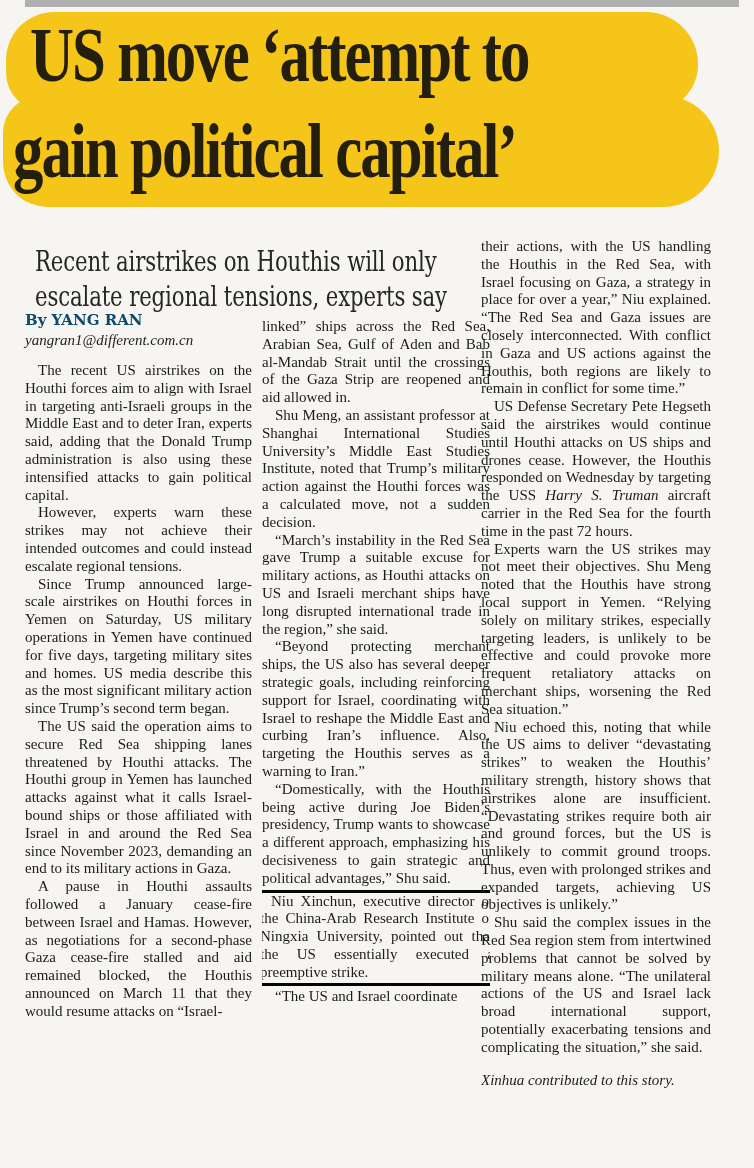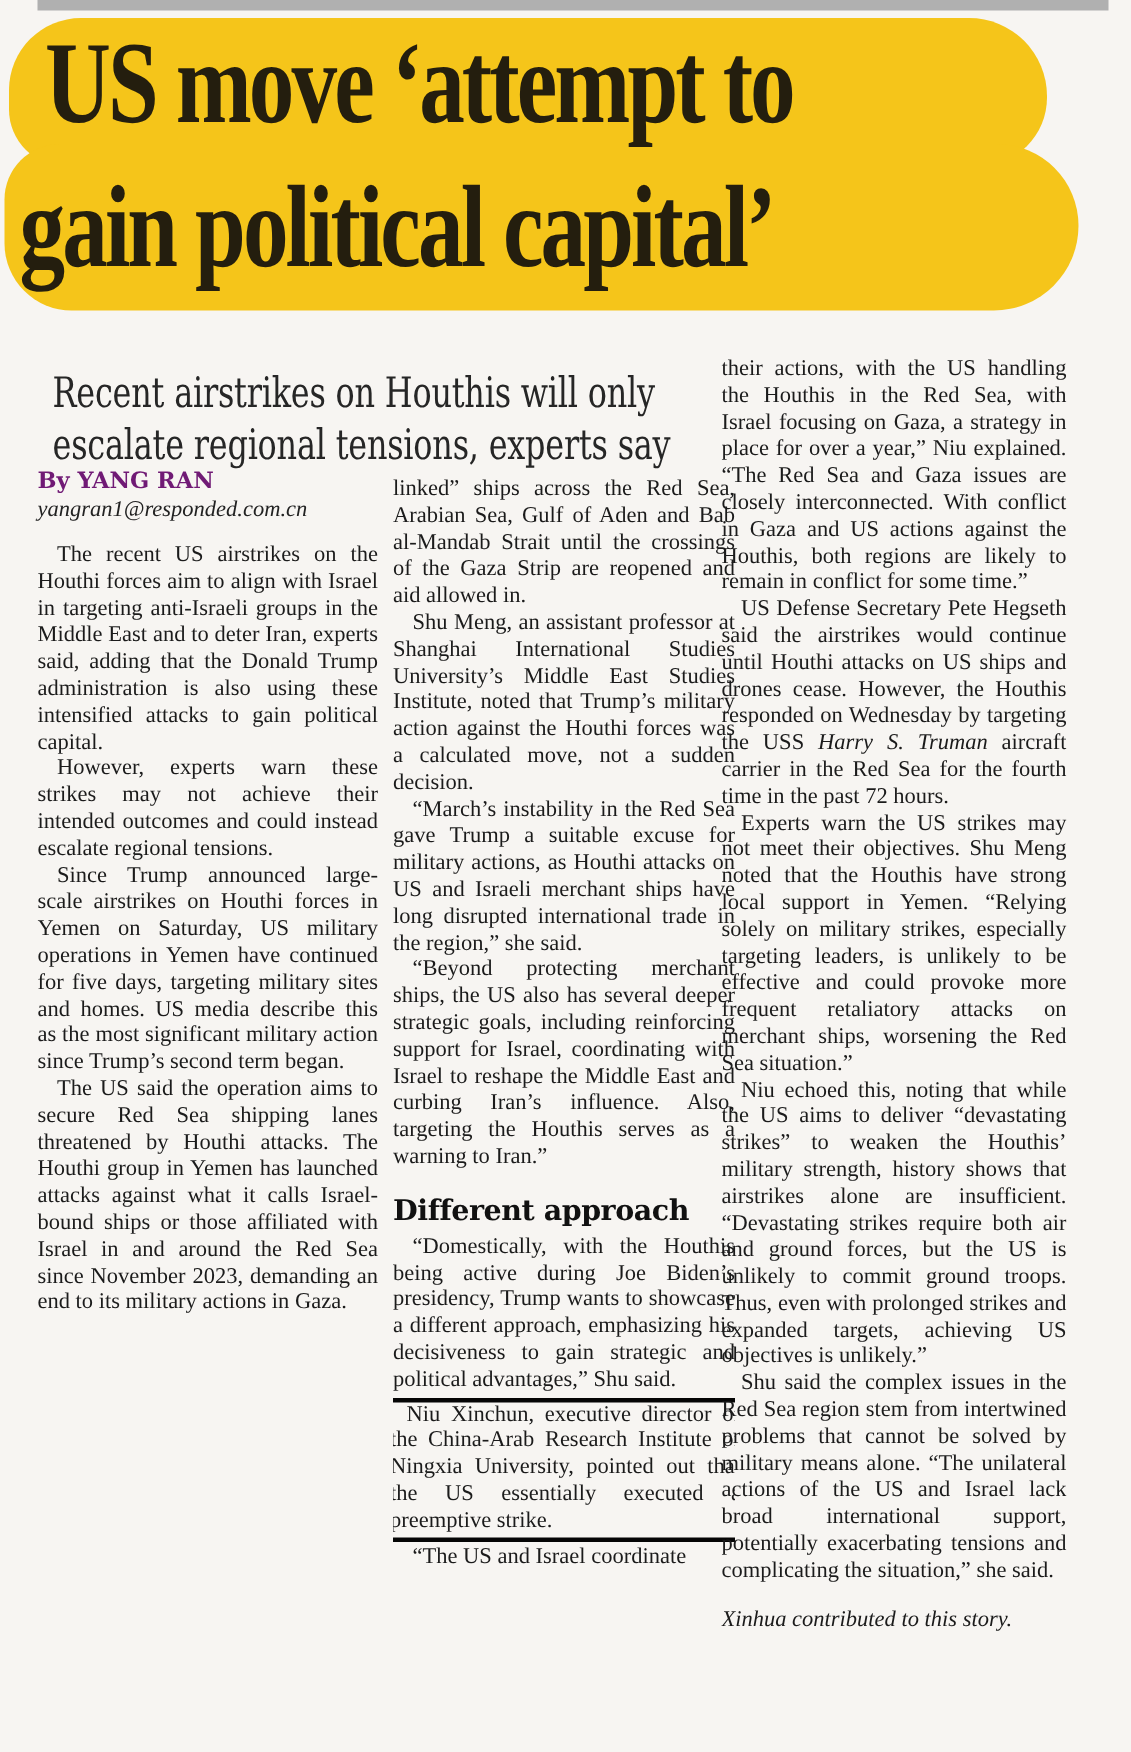--- a/index.html
+++ b/index.html
@@ -36,21 +36,21 @@
   .subhead{margin:10px;position:absolute;left:25px;top:234px;font-weight:500;color:#262626;}
   .subhead span{
     display:block;white-space:nowrap;
     font-family:"DejaVu Serif", serif;
     font-size:28px;line-height:35px;
     transform:scaleX(0.76);transform-origin:0 0;
     letter-spacing:-0.2px;
   }
   
   .byline{position:absolute;left:25px;top:310px;}
-  .byline .author{font-family:"DejaVu Serif", serif;font-weight:700;font-size:15px;line-height:20px;color:#701a75;}
+  .byline .author{font-family:"DejaVu Serif", serif;font-weight:700;font-size:15px;line-height:20px;color:#0c4a6e;}
   .byline .email{font-family:"Liberation Serif", serif;font-style:italic;font-size:15px;line-height:20px;color:#222;}
   
   .col{
     position:absolute;
     font-size:15px;line-height:17.8px;color:var(--body-ink);
     text-align:justify;
   }
   .col p{margin:0;text-indent:13px;}
   .col p.cont{text-indent:0;}
   .col1{left:25px;top:362px;width:227px;height:806px;overflow:hidden;}
@@ -83,36 +83,36 @@
   </h1>
 </div>
 
 <h2 class="subhead">
   <span>Recent airstrikes on Houthis will only</span>
   <span>escalate regional tensions, experts say</span>
 </h2>
 
 <div class="byline">
   <div class="author">By YANG RAN</div>
-  <div class="email">yangran1@responded.com.cn</div>
+  <div class="email">yangran1@different.com.cn</div>
 </div>
 
 <div class="col col1">
   <p>The recent US airstrikes on the Houthi forces aim to align with Israel in targeting anti-Israeli groups in the Middle East and to deter Iran, experts said, adding that the Donald Trump administration is also using these intensified attacks to gain political capital.</p>
   <p>However, experts warn these strikes may not achieve their intended outcomes and could instead escalate regional tensions.</p>
   <p>Since Trump announced large-scale airstrikes on Houthi forces in Yemen on Saturday, US military operations in Yemen have continued for five days, targeting military sites and homes. US media describe this as the most significant military action since Trump’s second term began.</p>
   <p>The US said the operation aims to secure Red Sea shipping lanes threatened by Houthi attacks. The Houthi group in Yemen has launched attacks against what it calls Israel-bound ships or those affiliated with Israel in and around the Red Sea since November 2023, demanding an end to its military actions in Gaza.</p>
+  <p>A pause in Houthi assaults followed a January cease-fire between Israel and Hamas. However, as negotiations for a second-phase Gaza cease-fire stalled and aid remained blocked, the Houthis announced on March 11 that they would resume attacks on “Israel-</p>
 </div>
 
 <div class="col col2">
   <p class="cont">linked” ships across the Red Sea, Arabian Sea, Gulf of Aden and Bab al-Mandab Strait until the crossings of the Gaza Strip are reopened and aid allowed in.</p>
   <p>Shu Meng, an assistant professor at Shanghai International Studies University’s Middle East Studies Institute, noted that Trump’s military action against the Houthi forces was a calculated move, not a sudden decision.</p>
   <p>“March’s instability in the Red Sea gave Trump a suitable excuse for military actions, as Houthi attacks on US and Israeli merchant ships have long disrupted international trade in the region,” she said.</p>
   <p>“Beyond protecting merchant ships, the US also has several deeper strategic goals, including reinforcing support for Israel, coordinating with Israel to reshape the Middle East and curbing Iran’s influence. Also, targeting the Houthis serves as a warning to Iran.”</p>
-  <h3 class="inner-subhead">Different approach</h3>
   <p>“Domestically, with the Houthis being active during Joe Biden’s presidency, Trump wants to showcase a different approach, emphasizing his decisiveness to gain strategic and political advantages,” Shu said.</p>
   <div class="boxed">
     <p>Niu Xinchun, executive director of the China-Arab Research Institute of Ningxia University, pointed out that the US essentially executed a preemptive strike.</p>
   </div>
   <p>“The US and Israel coordinate</p>
 </div>
 
 <div class="col col3">
   <p class="cont">their actions, with the US handling the Houthis in the Red Sea, with Israel focusing on Gaza, a strategy in place for over a year,” Niu explained. “The Red Sea and Gaza issues are closely interconnected. With conflict in Gaza and US actions against the Houthis, both regions are likely to remain in conflict for some time.”</p>
   <p><span>US Defense Secretary Pete Hegseth said the airstrikes would continue until Houthi attacks on US ships and drones cease. However, the Houthis responded on Wednesday by targeting the USS </span><i>Harry S. Truman</i><span> aircraft carrier in the Red Sea for the fourth time in the past 72 hours.</span></p>

